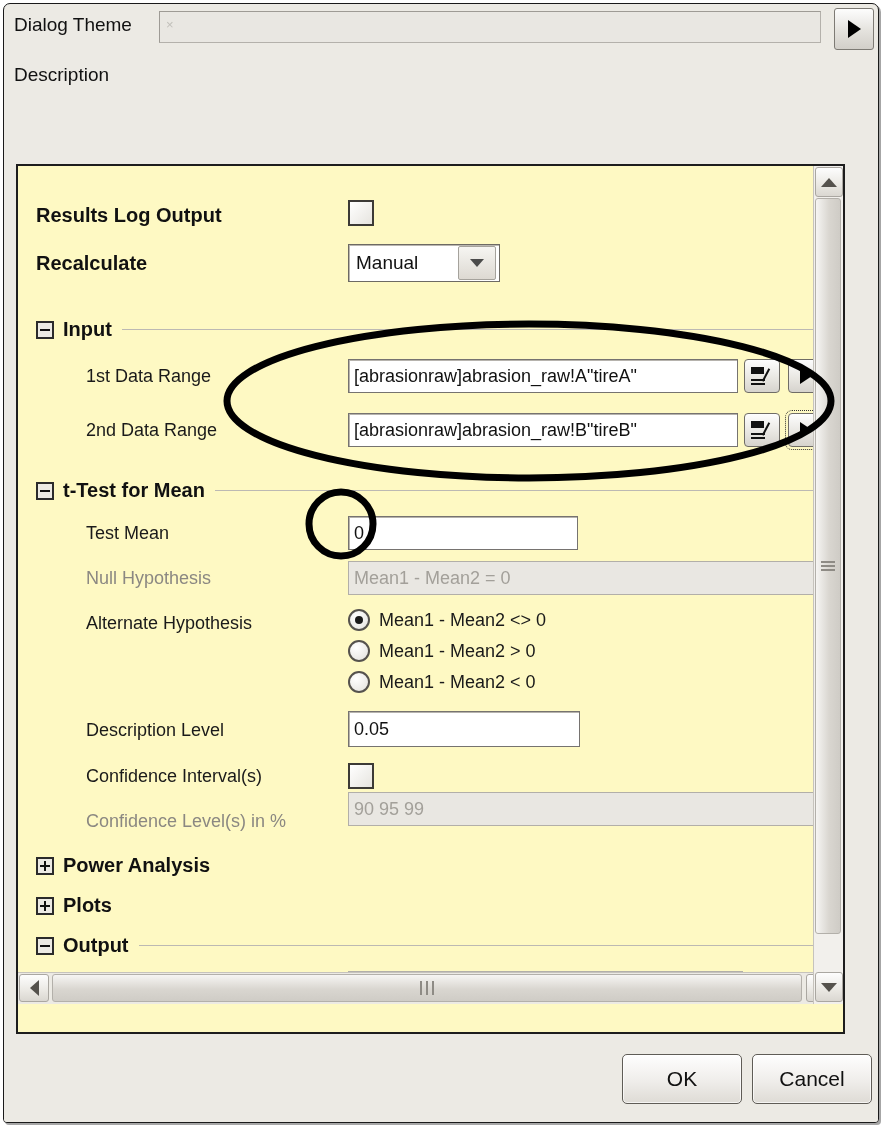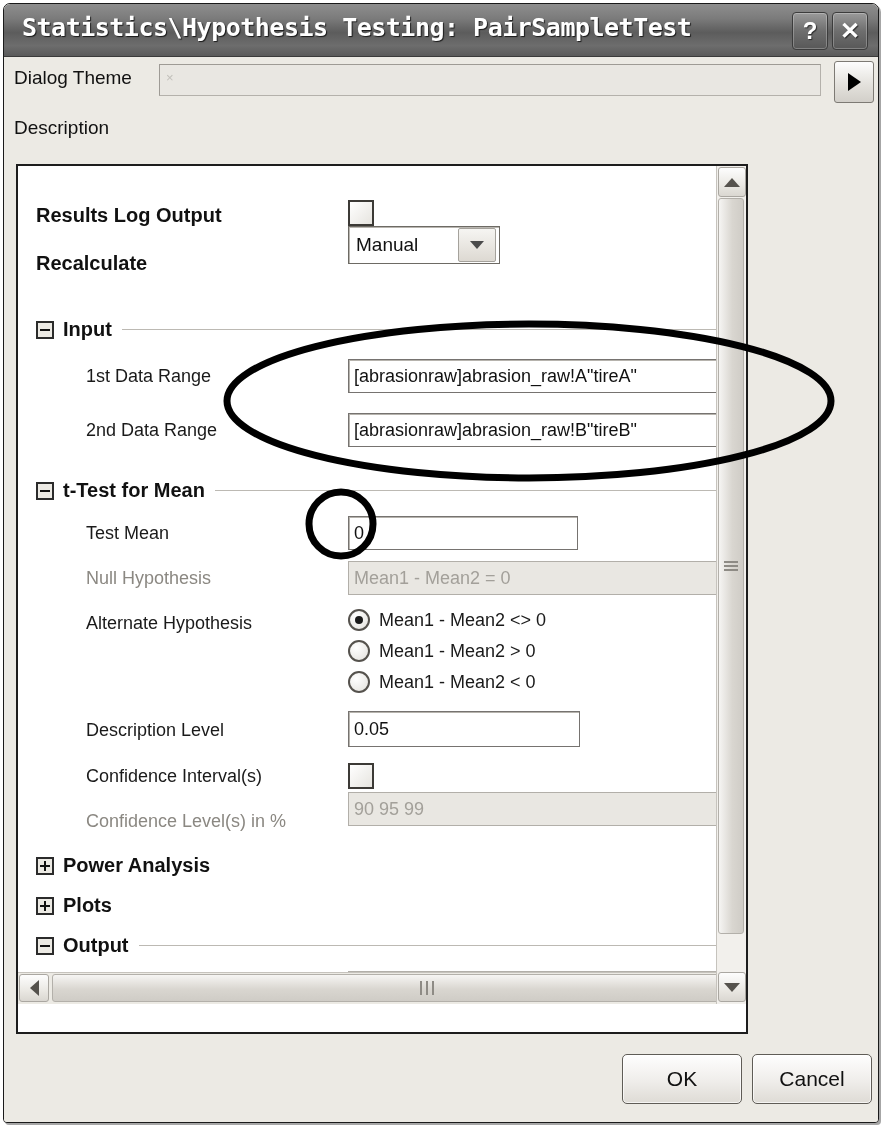--- a/index.html
+++ b/index.html
@@ -65,22 +65,22 @@
   .lbl-desc{position:absolute;left:10px;top:10px;font-size:19px;color:#111;}
   .desc-field{
     position:absolute;left:135px;top:4px;width:730px;height:30px;
     background:#eceae4;border-left:2px solid #a9a6a0;border-top:1px solid #c9c6c0;
     box-sizing:border-box;
   }
   .desc-field span{position:absolute;left:7px;top:4px;font-size:18px;color:#111;}
 
   
   .panel{
-    position:absolute;left:12px;top:160px;width:732px;height:870px;
-    background:#ffffff;
+    position:absolute;left:12px;top:160px;width:829px;height:870px;
+    background:#fef9c3;
     border:2px solid #1d1d1d;
     box-sizing:border-box;
     overflow:hidden;
   }
   .content{
     position:absolute;left:0;top:0;width:820px;height:838px;overflow:hidden;
   }
 
   .bold-lbl{font-size:20px;font-weight:bold;color:#111;font-family:"Liberation Sans",sans-serif;}
   .plain-lbl{font-size:18px;color:#1a1a1a;}
@@ -210,27 +210,20 @@
   }
 
   
   .anno{position:absolute;left:0;top:0;pointer-events:none;}
 </style>
 </head>
 <body>
 
 <div class="window">
 
-  <div class="titlebar">
-    <div class="title-text">Statistics\Hypothesis Testing: PairSampletTest</div>
-    <div class="tb-btns">
-      <div class="tb-btn">?</div>
-      <div class="tb-btn">✕</div>
-    </div>
-  </div>
 
   <div class="rowbar" style="height:50px;">
     <div class="lbl-theme">Dialog Theme</div>
     <div class="theme-field">
       <div class="theme-ph">×</div>
     </div>
     <div class="theme-arrow">
       <div class="tri-r"></div>
     </div>
   </div>
@@ -239,21 +232,21 @@
     <div class="lbl-desc">Description</div>
   </div>
 
   <div class="panel">
     <div class="content">
 
       <div style="position:absolute;left:18px;top:38px;" class="bold-lbl">Results Log Output</div>
       <div class="chk" style="position:absolute;left:330px;top:34px;"></div>
 
       <div style="position:absolute;left:18px;top:86px;" class="bold-lbl">Recalculate</div>
-      <div class="combo" style="position:absolute;left:330px;top:60px;">
+      <div class="combo" style="position:absolute;left:330px;top:78px;">
         <div class="v">Manual</div>
         <div class="dd">
             <div class="chev-d"></div>
           </div>
       </div>
 
       <div class="sec-head" style="position:absolute;left:18px;top:152px;width:786px;">
         <div class="expander"></div>
         <div class="bold-lbl">Input</div>
         <div class="sec-rule"></div>

